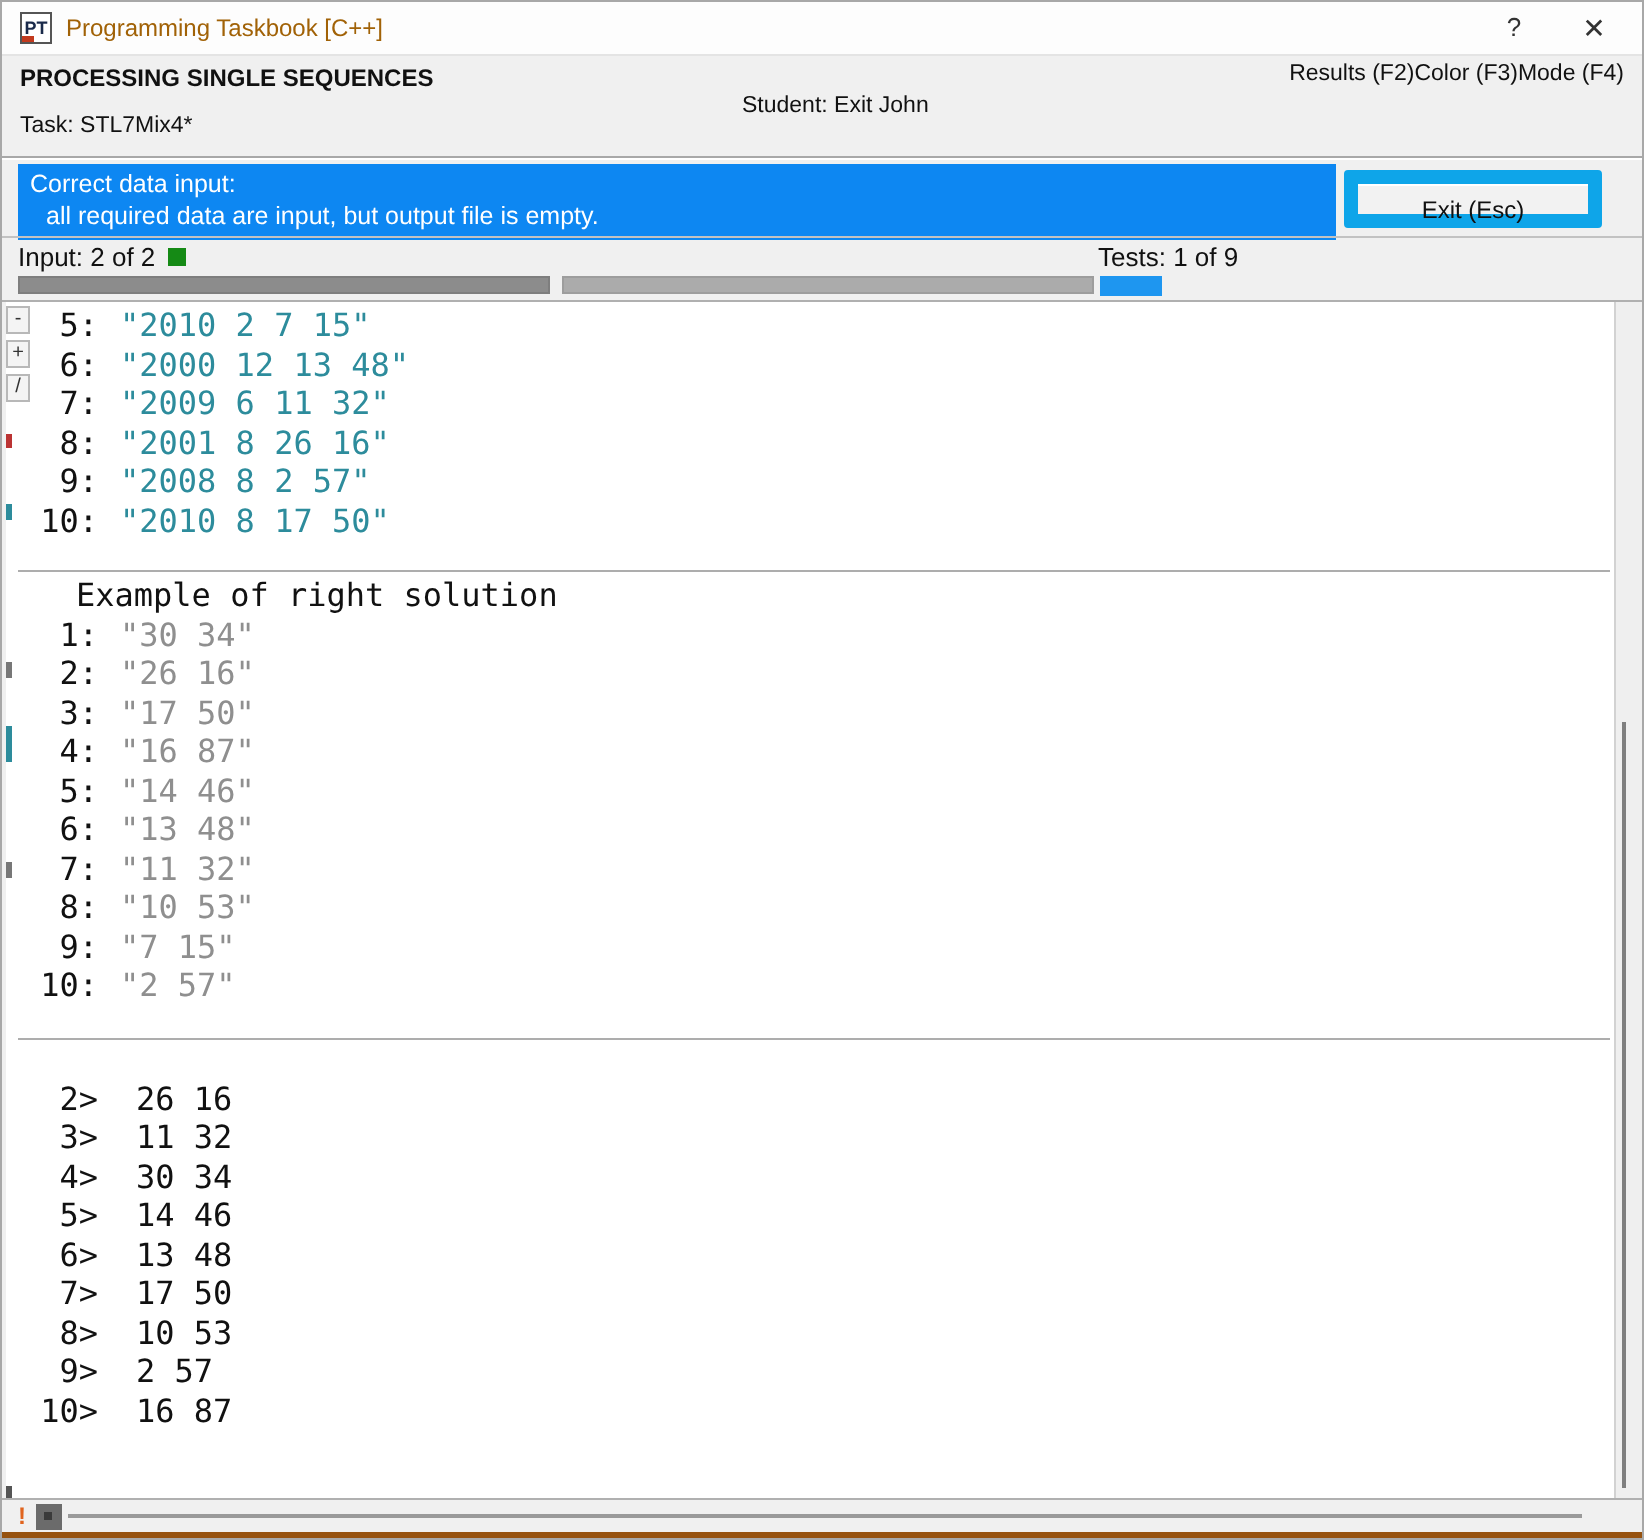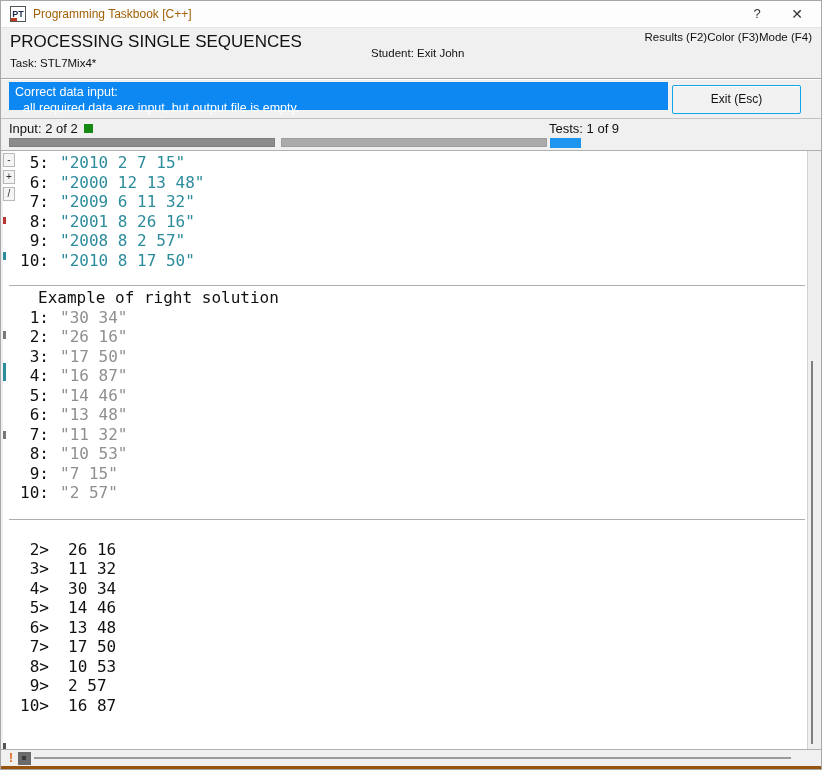--- a/index.html
+++ b/index.html
@@ -26,37 +26,37 @@
   .titlebar-buttons { margin-left:auto; display:flex; }
   .tb-btn {
     width:40px; height:26px; text-align:center; line-height:26px;
     font-size:13px; color:#333; cursor:default;
   }
   .tb-btn.close { margin-right:4px; font-size:14px; }
   
   .header {
     position:absolute; left:0; top:28px; width:100%; height:49px; background:#f0f0f0;
   }
-  .course-title { position:absolute; left:9px; top:3px; font-size:17px; font-weight:normal; color:#111; }
+  .course-title { position:absolute; left:9px; top:3px; font-size:12px; font-weight:bold; color:#111; }
   .task-label   { position:absolute; left:9px; top:28px; font-size:11.5px; color:#111; }
   .student-label{ position:absolute; left:370px; top:18px; font-size:11.5px; color:#111; }
   .header-menu  { position:absolute; right:9px; top:2px; display:flex; }
   .menu-item { font-size:11.5px; color:#111; cursor:default; }
   .groove { position:absolute; left:0; top:77px; width:100%; height:2px;
             border-top:1px solid #a8a8a8; border-bottom:1px solid #ffffff; }
   
   .banner {
-    position:absolute; left:8px; top:81px; width:659px; height:28px;
+    position:absolute; left:8px; top:81px; width:659px; height:38px;
     background:var(--banner-blue,#0d87f2); color:#fff; padding:2px 0 0 6px;
   }
   .banner .l1 { font-size:12.5px; line-height:16px; }
   .banner .l2 { font-size:12.5px; line-height:16px; padding-left:8px; }
   .exit-button {
     position:absolute; left:671px; top:84px; width:129px; height:29px;
-    background:#f2f2f2; border:1px solid #0ea5e9; border-radius:2px;
+    background:#f2f2f2; border:7px solid #0ea5e9; border-radius:2px;
     font-size:12px; color:#111; text-align:center; line-height:27px; cursor:default;
     box-shadow:inset 0 1px 0 #ffffff;
   }
   .row-line { position:absolute; left:0; top:117px; width:100%; height:1px; background:#c2c2c2; }
   
   .status-row { position:absolute; left:0; top:118px; width:100%; height:18px; }
   .input-status { position:absolute; left:8px; top:2px; font-size:13px; color:#111; }
   .ok-square { display:inline-block; width:9px; height:9px; background:var(--ok-green,#158a15); margin-left:6px; }
   .tests-status { position:absolute; left:548px; top:2px; font-size:13px; color:#111; }
   .bar { position:absolute; height:9px; top:137px; }

